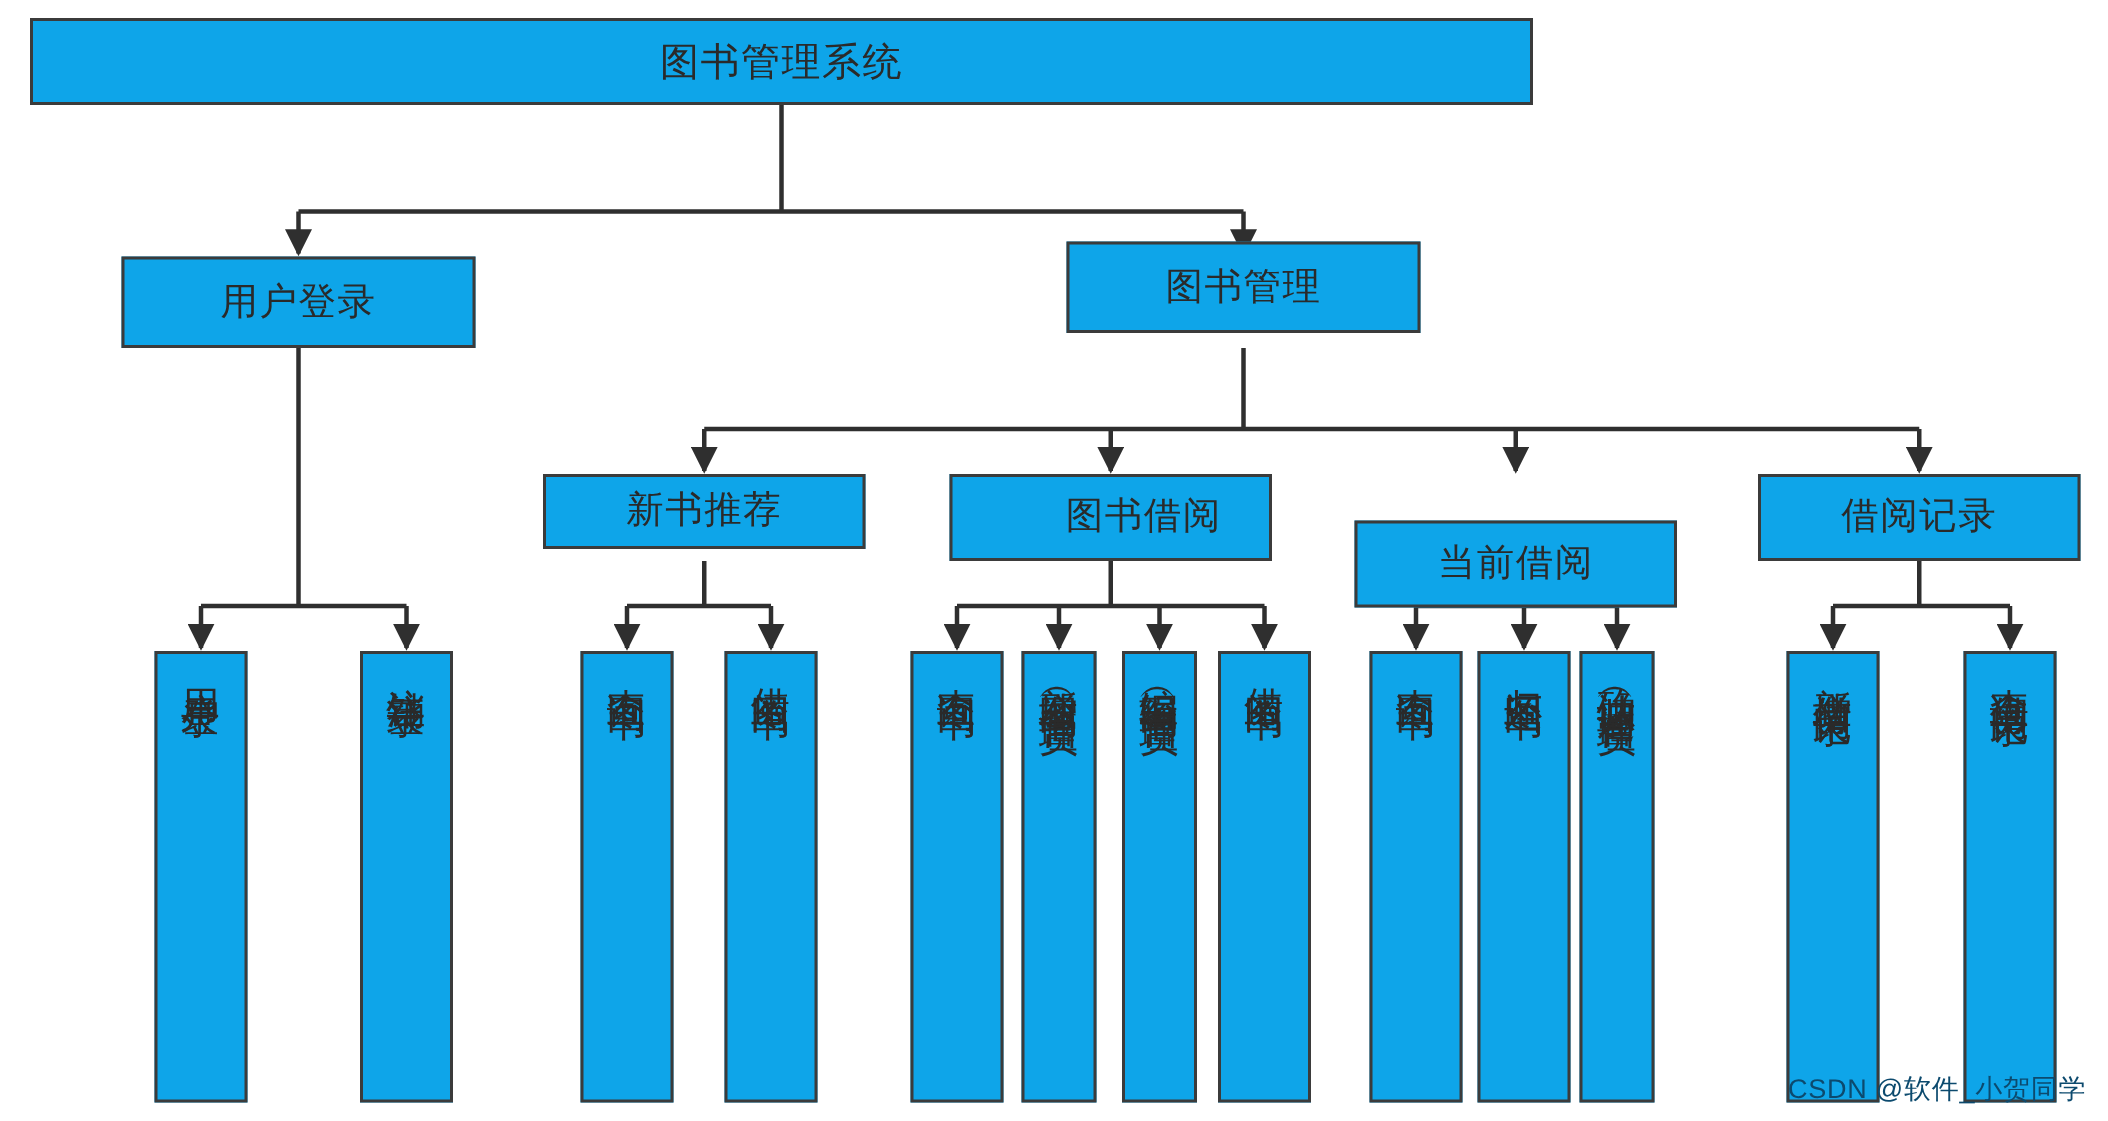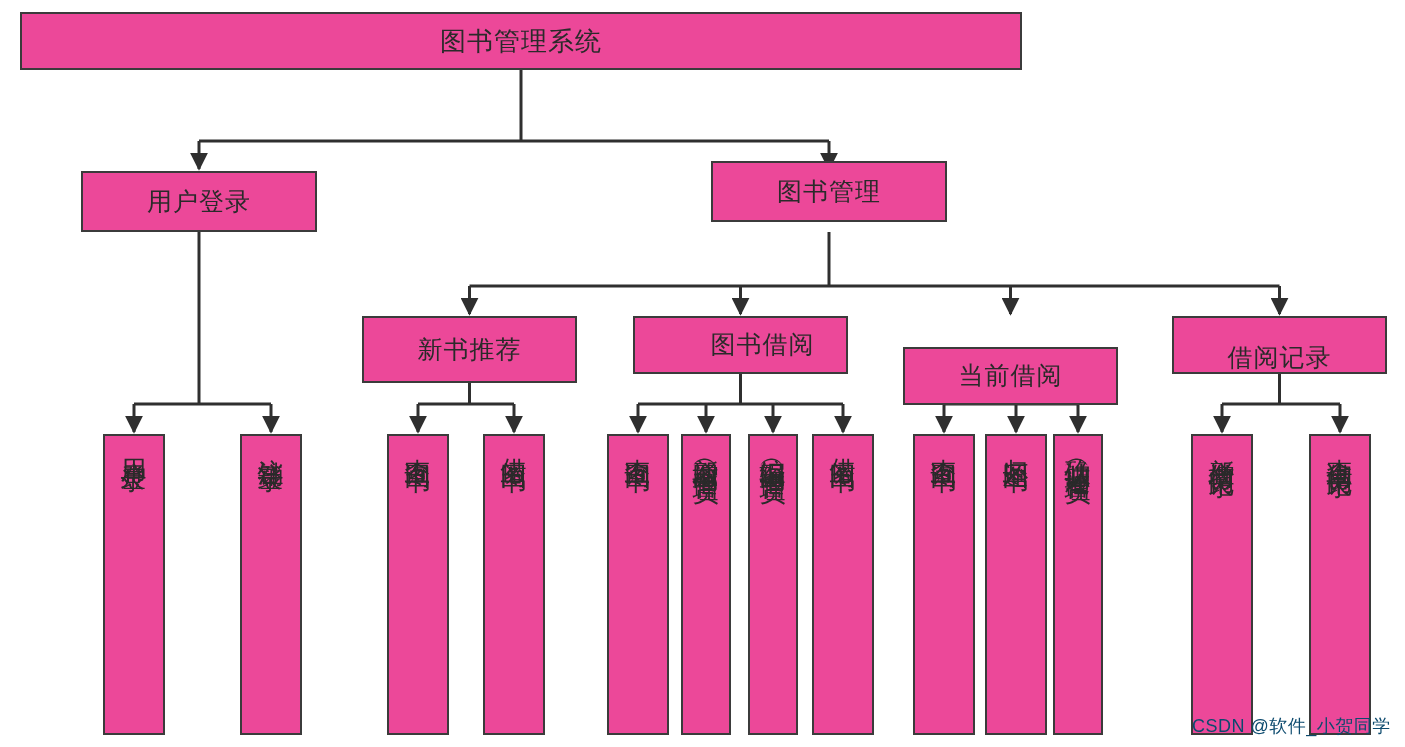--- a/index.html
+++ b/index.html
@@ -23,21 +23,21 @@
     position: absolute;
     left: 0;
     top: 0;
     width: 1405px;
     height: 747px;
   }
   .node-box {
     position: absolute;
     box-sizing: border-box;
     border: 2px solid #3b3b3b;
-    background: #ec4899;
+    background: #0ea5e9;
     display: flex;
     align-items: center;
     justify-content: center;
     color: #2a2a2a;
   }
   .node-label {
     display: block;
     line-height: 1.18;
     letter-spacing: 1px;
     white-space: nowrap;
@@ -123,30 +123,30 @@
   <div id="boxes-layer">
       <div class="node-box horiz root" style="left: 20px; top: 12px; width: 1002px; height: 58px;">
         <span class="node-label">图书管理系统</span>
       </div>
       <div class="node-box horiz" style="left: 81px; top: 171px; width: 236px; height: 61px;">
         <span class="node-label">用户登录</span>
       </div>
       <div class="node-box horiz" style="left: 711px; top: 161px; width: 236px; height: 61px;">
         <span class="node-label">图书管理</span>
       </div>
-      <div class="node-box horiz" style="left: 362px; top: 316px; width: 215px; height: 67px;">
+      <div class="node-box horiz" style="left: 362px; top: 316px; width: 215px; height: 50px;">
         <span class="node-label">新书推荐</span>
       </div>
       <div class="node-box horiz" style="left: 633px; top: 316px; width: 215px; height: 58px; padding-left: 44px;">
         <span class="node-label">图书借阅</span>
       </div>
       <div class="node-box horiz" style="left: 903px; top: 316px; width: 215px; height: 58px; margin-top: 31px;">
         <span class="node-label">当前借阅</span>
       </div>
-      <div class="node-box horiz" style="left: 1172px; top: 316px; width: 215px; height: 58px; align-items: flex-end;">
+      <div class="node-box horiz" style="left: 1172px; top: 316px; width: 215px; height: 58px;">
         <span class="node-label">借阅记录</span>
       </div>
       <div class="node-box vert" style="left: 103px; top: 434px; width: 62px; height: 301px;">
         <span class="node-label">用户登录</span>
       </div>
       <div class="node-box vert" style="left: 240px; top: 434px; width: 62px; height: 301px;">
         <span class="node-label">注销登录</span>
       </div>
       <div class="node-box vert" style="left: 387px; top: 434px; width: 62px; height: 301px;">
         <span class="node-label">查询图书</span>

